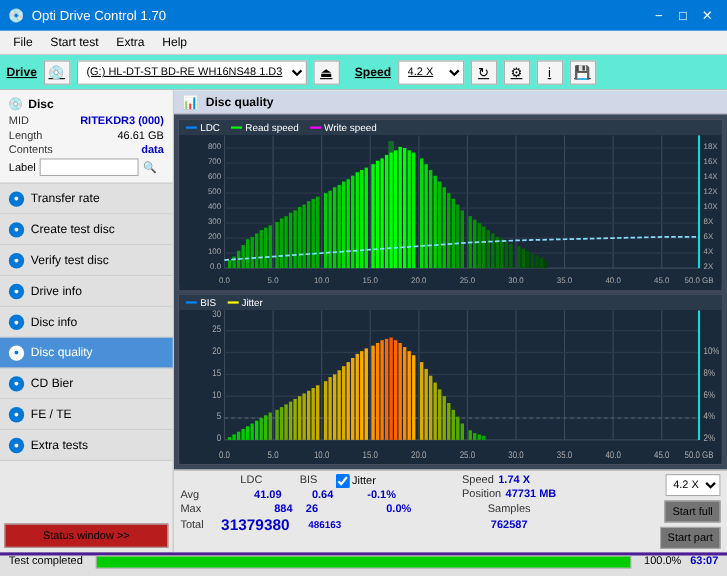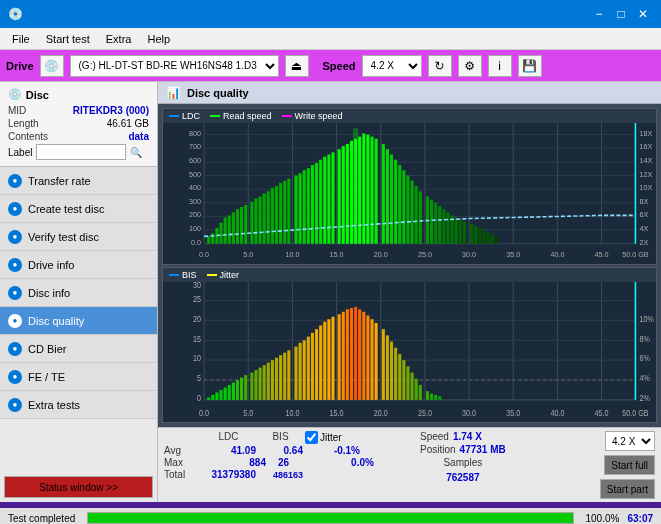--- a/index.html
+++ b/index.html
@@ -9,21 +9,21 @@
     .title-bar { background: #0078d7; color: white; height: 28px; display: flex; align-items: center; justify-content: space-between; padding: 0 8px; }
     .title-bar-left { display: flex; align-items: center; gap: 6px; font-size: 12px; }
     .title-bar-controls { display: flex; gap: 2px; }
     .title-btn { width: 20px; height: 18px; background: transparent; border: none; color: white; cursor: pointer; font-size: 12px; display: flex; align-items: center; justify-content: center; }
 
     
     .menu-bar { background: #f0f0f0; height: 22px; display: flex; align-items: center; border-bottom: 1px solid #ccc; padding: 0 4px; }
     .menu-item { padding: 2px 8px; cursor: pointer; font-size: 11px; }
 
     
-    .drive-bar { background: #d946ef; height: 32px; display: flex; align-items: center; padding: 0 6px; gap: 6px; border-bottom: 1px solid #bbb; }
+    .drive-bar { background: #5eead4; height: 32px; display: flex; align-items: center; padding: 0 6px; gap: 6px; border-bottom: 1px solid #bbb; text-decoration: underline; }
     .drive-label { font-size: 11px; font-weight: bold; }
     .drive-select { height: 22px; font-size: 10px; background: white; border: 1px solid #aaa; padding: 0 4px; min-width: 200px; }
     .speed-label { font-size: 11px; font-weight: bold; margin-left: 8px; }
     .speed-select { height: 22px; font-size: 10px; background: white; border: 1px solid #aaa; padding: 0 4px; width: 60px; }
     .drive-icon-btn { width: 24px; height: 22px; background: #f5f5f5; border: 1px solid #aaa; cursor: pointer; display: flex; align-items: center; justify-content: center; font-size: 12px; }
 
     
     .main { display: flex; height: calc(524px - 28px - 22px - 32px - 22px); }
 
     
@@ -37,21 +37,21 @@
     .label-row { display: flex; align-items: center; gap: 4px; margin-top: 2px; font-size: 10px; }
     .label-input { height: 16px; width: 90px; border: 1px solid #aaa; font-size: 10px; }
     
     .nav-btn { height: 28px; display: flex; align-items: center; padding: 0 8px; gap: 6px; cursor: pointer; font-size: 11px; border-bottom: 1px solid #ccc; background: #e0e0e0; }
     .nav-btn.active { background: #4a90d9; color: white; }
     .nav-btn-icon { width: 14px; height: 14px; border-radius: 50%; display: flex; align-items: center; justify-content: center; font-size: 8px; flex-shrink: 0; }
     .nav-btn-icon.blue { background: #0078d7; color: white; }
     .nav-btn-icon.active-icon { background: white; color: #0078d7; }
 
     
-    .status-bar { height: 22px; background: #e0e0e0; border-top: 6px solid #4c1d95; display: flex; align-items: flex-end; padding: 0 8px; gap: 8px; }
+    .status-bar { height: 22px; background: #e0e0e0; border-top: 3px solid #4c1d95; display: flex; align-items: flex-start; padding: 0 8px; gap: 8px; }
     .status-btn { height: 18px; border: 1px solid #aaa; background: #b91c1c; cursor: pointer; font-size: 10px; padding: 0 6px; }
 
     
     .chart-area { flex: 1; background: #f5f5f5; overflow: hidden; display: flex; flex-direction: column; }
     .chart-title-bar { background: #d0d8e8; height: 22px; display: flex; align-items: center; padding: 0 8px; gap: 6px; border-bottom: 1px solid #aab; }
     .chart-title-icon { color: #0055aa; font-size: 12px; }
     .chart-title-text { font-size: 11px; font-weight: bold; }
     
     .charts-wrapper { flex: 1; display: flex; flex-direction: column; padding: 4px; gap: 2px; background: #3a4a5a; }
 
@@ -68,20 +68,21 @@
     .jitter-checkbox { display: flex; align-items: center; gap: 2px; font-size: 10px; }
     
     svg.chart-svg { width: 100%; height: 100%; }
   </style>
 </head>
 <body>
 
 <div class="title-bar">
   <div class="title-bar-left">
     <span>💿</span>
+    <span>Opti Drive Control 1.70</span>
   </div>
   <div class="title-bar-controls">
     <button class="title-btn">−</button>
     <button class="title-btn">□</button>
     <button class="title-btn close">✕</button>
   </div>
 </div>
 
 <div class="menu-bar">
   <span class="menu-item">File</span>
@@ -481,21 +482,21 @@
           <span style="min-width:55px; text-align:right; color:#0000cc; font-weight:bold;">-0.1%</span>
         </div>
         <div style="display: flex; gap: 12px; align-items: center;">
           <span style="min-width:35px; color:#333;">Max</span>
           <span style="min-width:55px; text-align:right; color:#0000cc; font-weight:bold;">884</span>
           <span style="min-width:45px; text-align:left; color:#0000cc; font-weight:bold;">26</span>
           <span style="min-width:55px; text-align:center; color:#0000cc; font-weight:bold;">0.0%</span>
         </div>
         <div style="display: flex; gap: 2px; align-items: center;">
           <span style="min-width:35px; color:#333;">Total</span>
-          <span style="min-width:55px; text-align:right; color:#0000cc; font-weight:bold; font-size:10px;">31379380</span>
+          <span style="min-width:55px; text-align:right; color:#0000cc; font-weight:bold; font-size:14px;">31379380</span>
           <span style="min-width:45px; text-align:right; color:#0000cc; font-weight:bold; font-size:9px;">486163</span>
         </div>
       </div>
 
       <div style="display: flex; flex-direction: column; gap: 2px; font-size: 10px; margin-left: 10px;">
         <div style="display: flex; gap: 4px; align-items: center;">
           <span style="color:#333;">Speed</span>
           <span style="color:#0000cc; font-weight:bold;">1.74 X</span>
         </div>
         <div style="display: flex; gap: 4px; align-items: center;">

